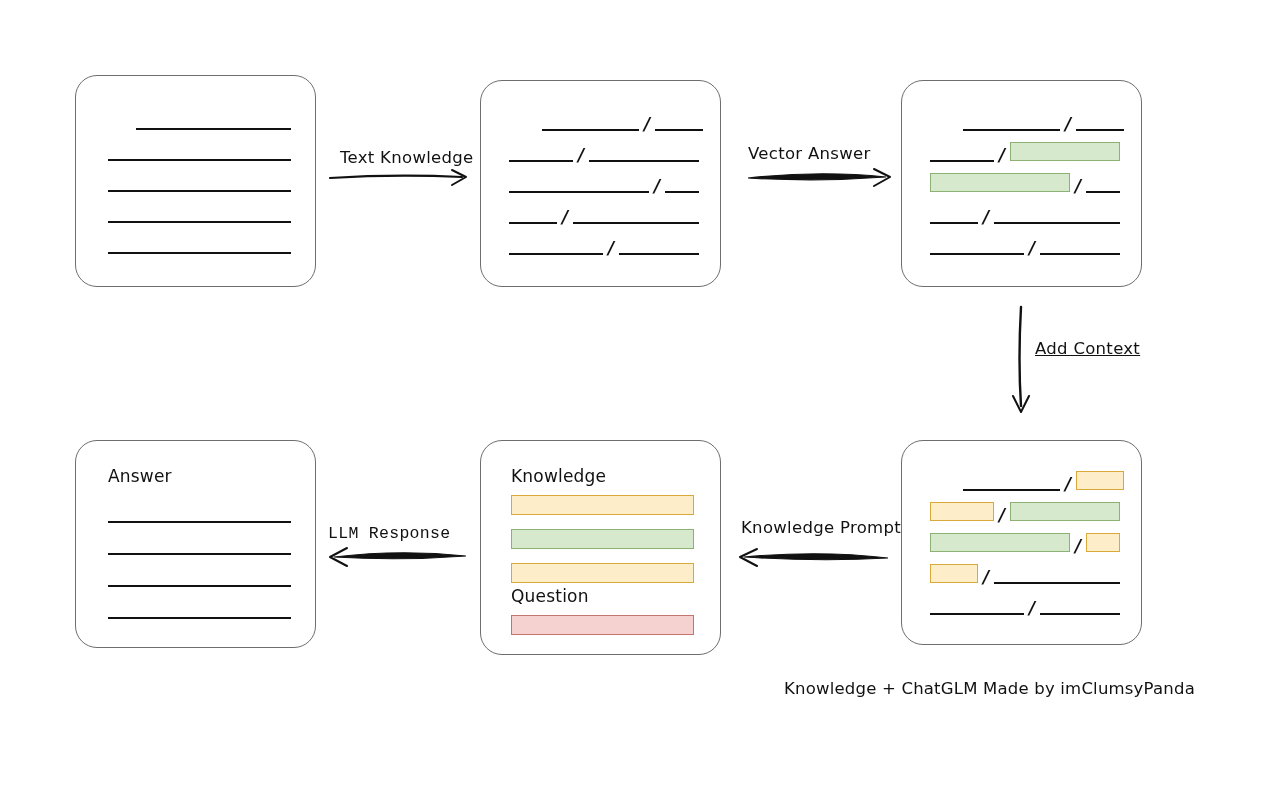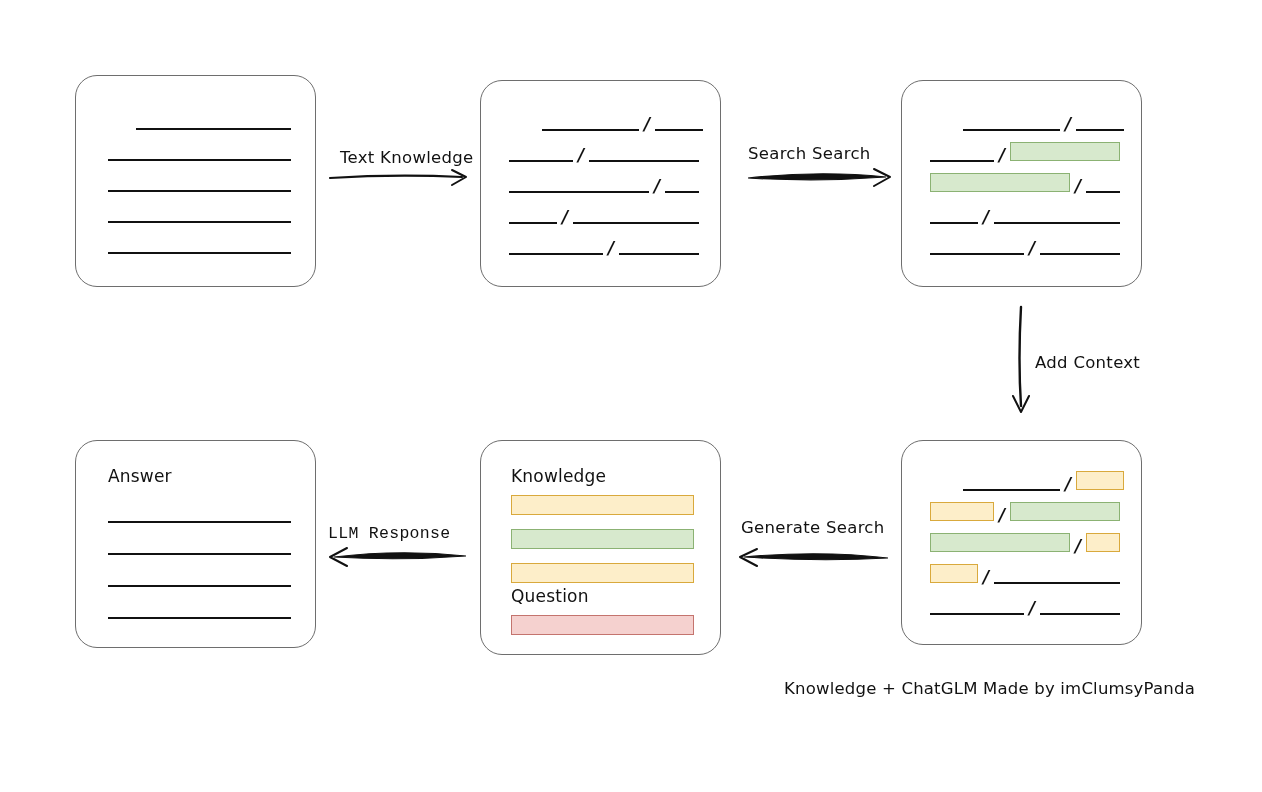--- a/index.html
+++ b/index.html
@@ -152,23 +152,23 @@
       <path d="M757 549 L740 557 L757 566" fill="none" stroke="#111111" stroke-width="2" stroke-linejoin="round" stroke-linecap="round"></path>
     </g>
 
     <g>
       <path d="M466 556 Q400 549 334 557 Q400 561 466 556 Z" fill="#111111" stroke="#111111" stroke-width="1.1"></path>
       <path d="M347 548 L330 557 L347 566" fill="none" stroke="#111111" stroke-width="2" stroke-linejoin="round" stroke-linecap="round"></path>
     </g>
   </svg>
 
   <div class="arrow-label" style="left:340px; top:148px;">Text Knowledge</div>
-  <div class="arrow-label" style="left:748px; top:144px;">Search Search</div>
-  <div class="arrow-label" style="left:1035px; top:353px;">Add Context</div>
-  <div class="arrow-label" style="left:741px; top:518px;">Generate Search</div>
+  <div class="arrow-label" style="left:748px; top:144px;">Vector Answer</div>
+  <div class="arrow-label" style="left:1035px; top:339px;text-decoration:underline;">Add Context</div>
+  <div class="arrow-label" style="left:741px; top:518px;">Knowledge Prompt</div>
   <div class="arrow-label" style="left:328px; top:524px;font-family:Liberation Mono, monospace;">LLM Response</div>
 
   <div class="box" style="left:75px; top:75px; width:241px; height:212px;">
     <div class="rows">
         <div class="row" style="left: 32px; top: 34px;">
           <span class="seg" style="width: 155px; margin-left: 28px;"></span>
         </div>
         <div class="row" style="left: 32px; top: 65px;">
           <span class="seg" style="width: 183px;"></span>
         </div>

